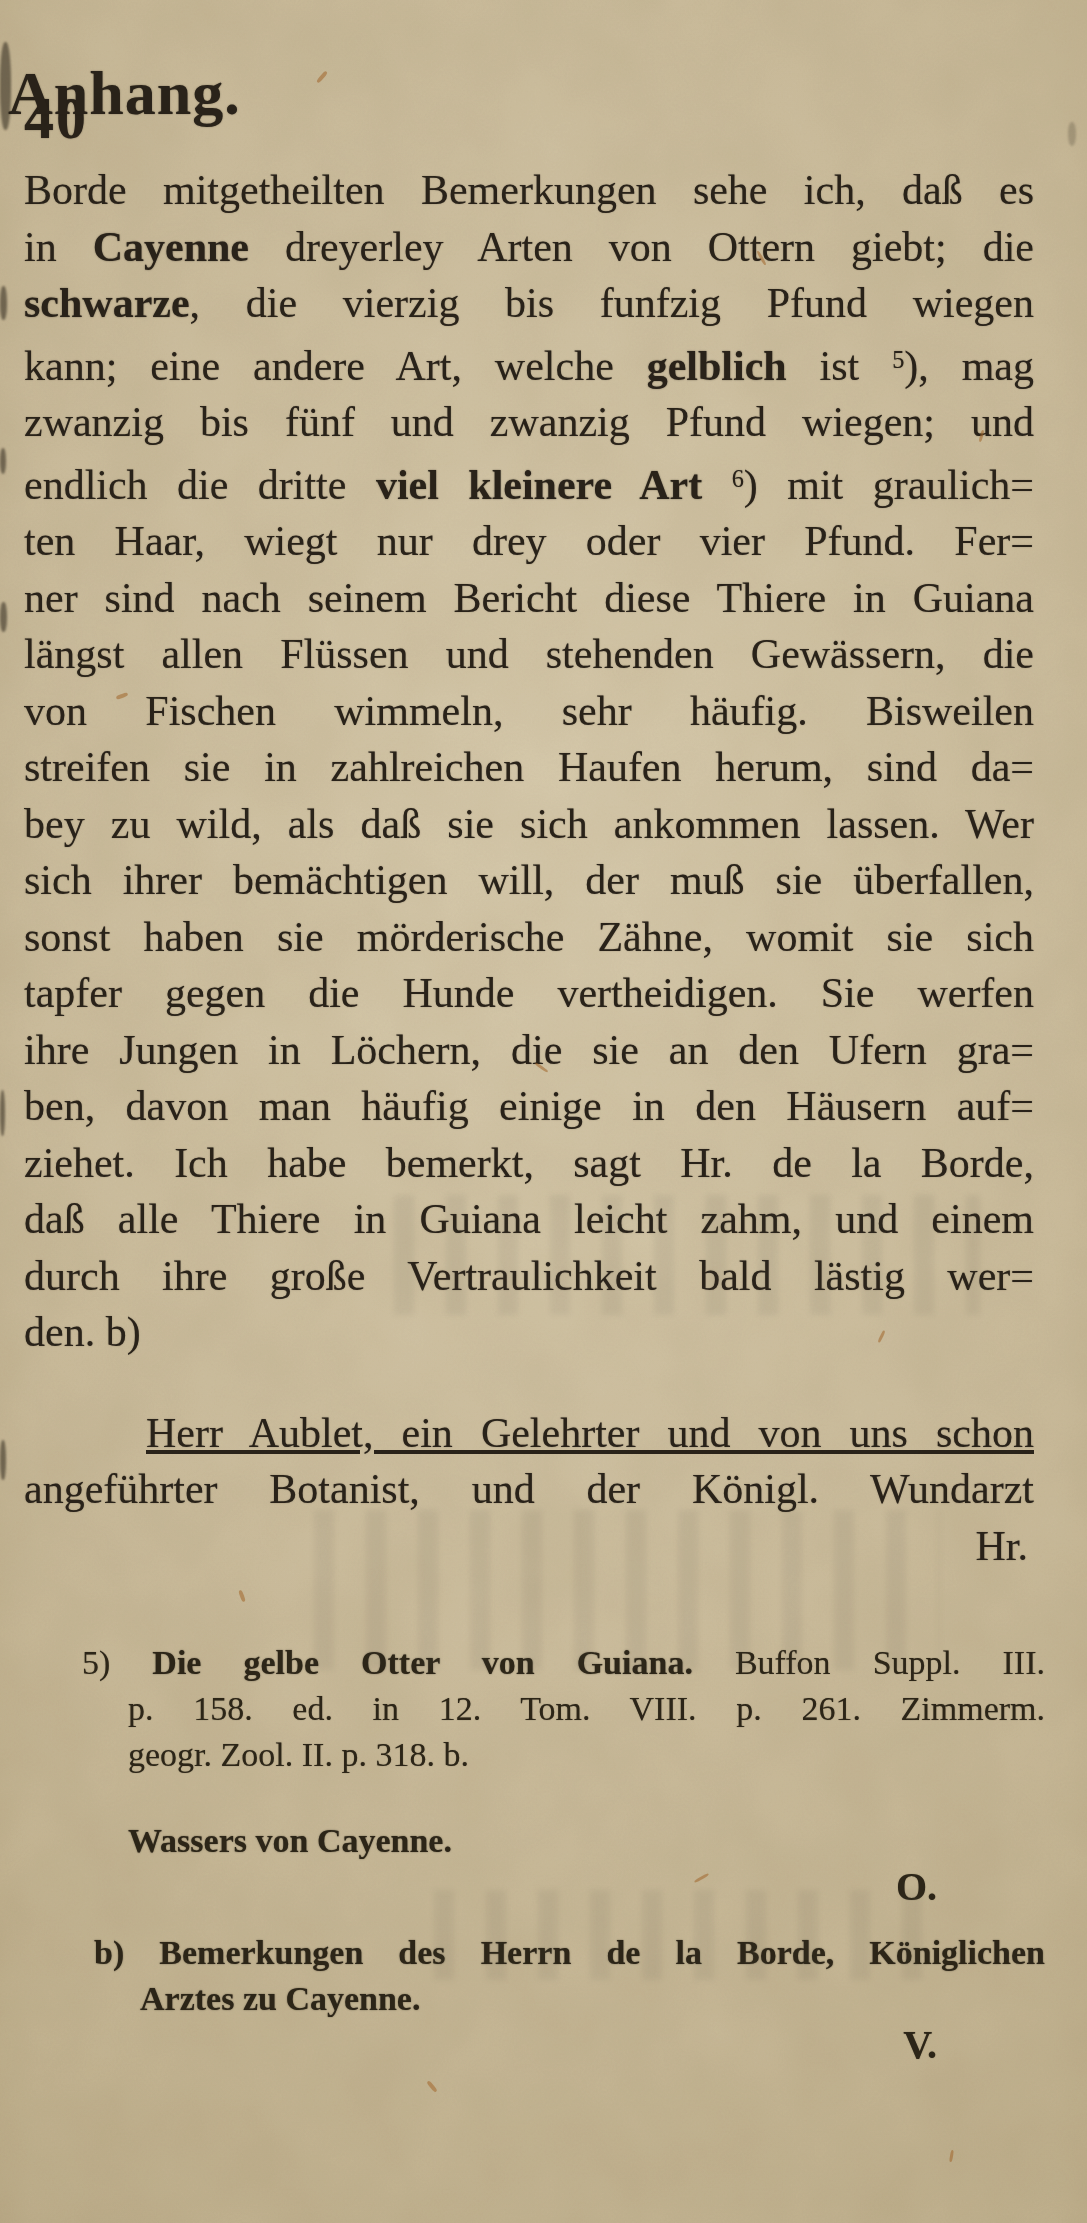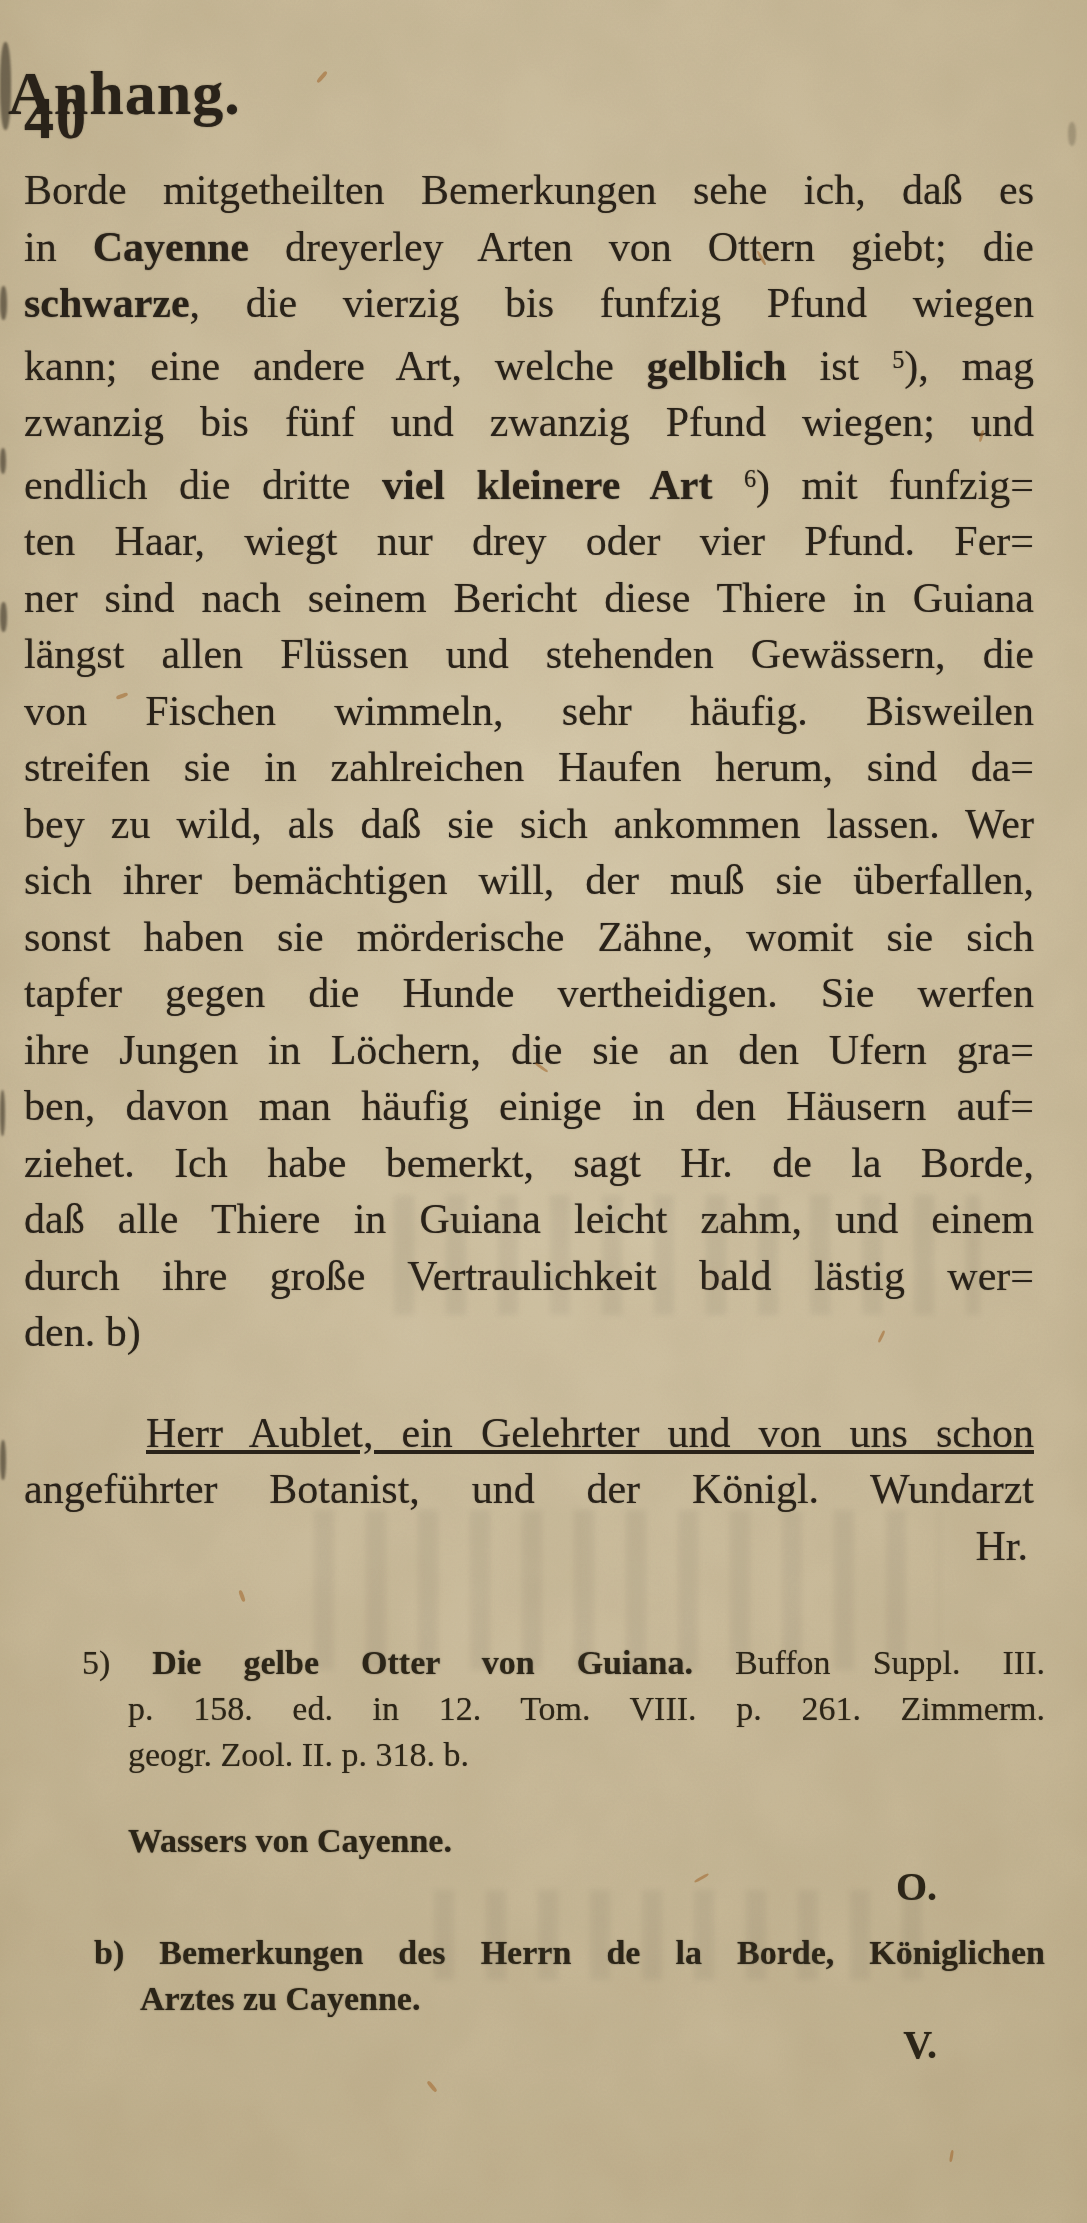--- a/index.html
+++ b/index.html
@@ -111,21 +111,21 @@
   <div class="running-title">Anhang.</div>
 
   <div class="body-block">
     <div id="paragraphs">
         <div class="para">
           <div class="line"><span>Borde mitgetheilten Bemerkungen sehe ich, daß es</span></div>
           <div class="line"><span>in </span><span class="bold">Cayenne</span><span> dreyerley Arten von Ottern giebt; die</span></div>
           <div class="line"><span class="bold">schwarze</span><span>, die vierzig bis funfzig Pfund wiegen</span></div>
           <div class="line"><span>kann; eine andere Art, welche </span><span class="bold">gelblich</span><span> ist </span><span class="sup">5</span><span>), mag</span></div>
           <div class="line"><span>zwanzig bis fünf und zwanzig Pfund wiegen; und</span></div>
-          <div class="line"><span>endlich die dritte </span><span class="bold">viel kleinere Art</span><span> </span><span class="sup">6</span><span>) mit funfzig=</span></div>
+          <div class="line"><span>endlich die dritte </span><span class="bold">viel kleinere Art</span><span> </span><span class="sup">6</span><span>) mit graulich=</span></div>
           <div class="line"><span>ten Haar, wiegt nur drey oder vier Pfund. Fer=</span></div>
           <div class="line"><span>ner sind nach seinem Bericht diese Thiere in Guiana</span></div>
           <div class="line"><span>längst allen Flüssen und stehenden Gewässern, die</span></div>
           <div class="line"><span>von Fischen wimmeln, sehr häufig. Bisweilen</span></div>
           <div class="line"><span>streifen sie in zahlreichen Haufen herum, sind da=</span></div>
           <div class="line"><span>bey zu wild, als daß sie sich ankommen lassen. Wer</span></div>
           <div class="line"><span>sich ihrer bemächtigen will, der muß sie überfallen,</span></div>
           <div class="line"><span>sonst haben sie mörderische Zähne, womit sie sich</span></div>
           <div class="line"><span>tapfer gegen die Hunde vertheidigen. Sie werfen</span></div>
           <div class="line"><span>ihre Jungen in Löchern, die sie an den Ufern gra=</span></div>

